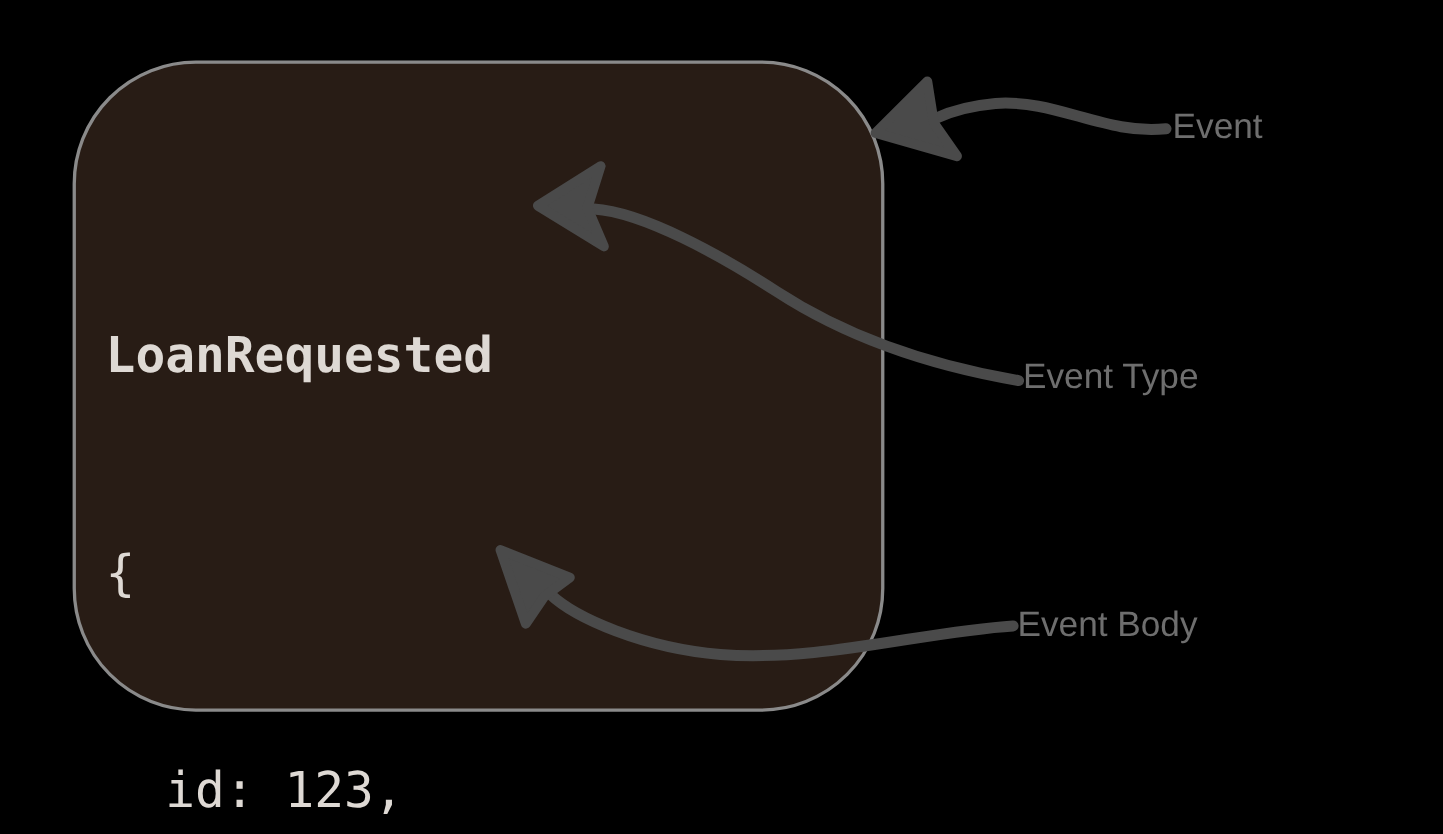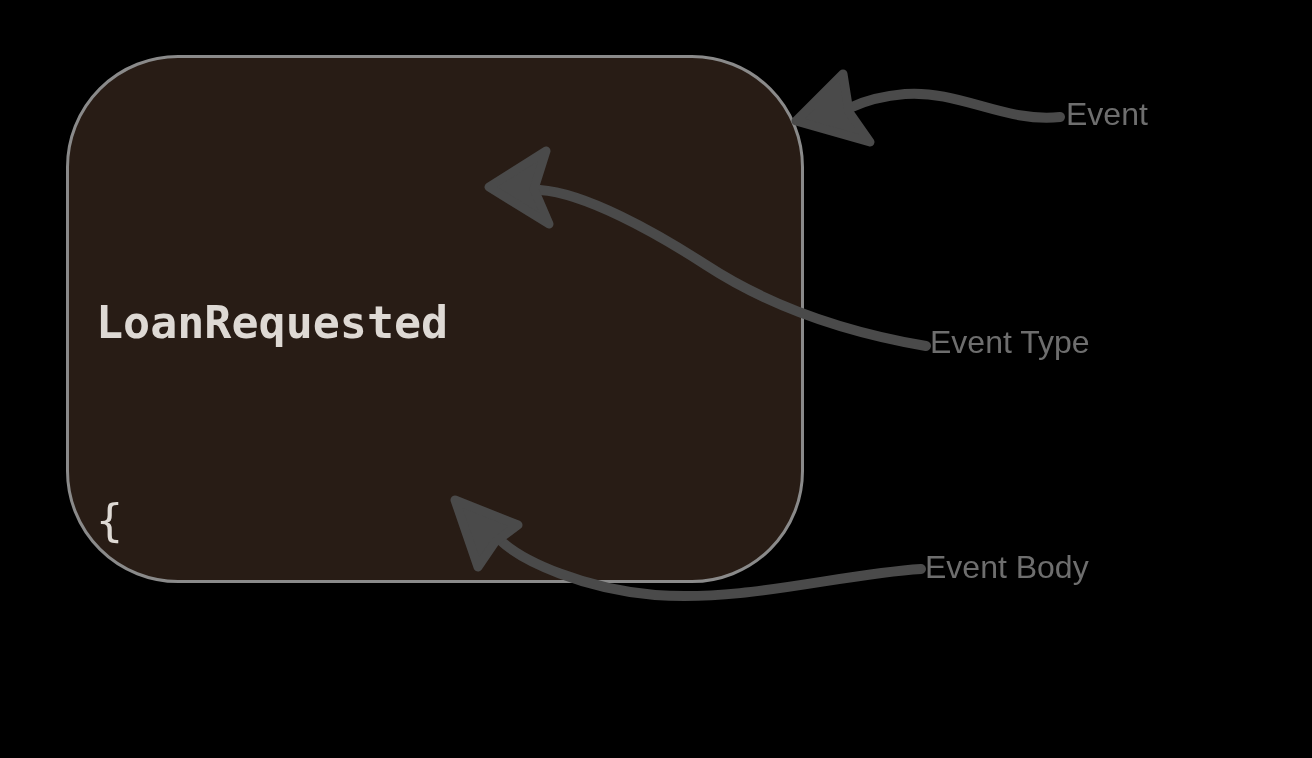--- a/index.html
+++ b/index.html
@@ -13,21 +13,21 @@
     height: 758px;
     background: #000000;
     overflow: hidden;
     font-family: "Liberation Sans", sans-serif;
   }
   .event-box {
     position: absolute;
     left: 66px;
     top: 55px;
     width: 738px;
-    height: 528px;
+    height: 592px;
     box-sizing: border-box;
     background: #281c15;
     border: 3px solid #8a8a8a;
     border-radius: 112px;
   }
   .code {
     position: absolute;
     left: 27px;
     top: 100px;
     font-family: "DejaVu Sans Mono", monospace;
@@ -75,20 +75,21 @@
 </style>
 </head>
 <body>
 
 <div class="canvas">
 
   <div class="event-box">
     <div class="code">
       <div class="code-line title">LoanRequested</div>
       <div class="code-line">{</div>
+      <div class="code-line">  id: 123,</div>
       
       
       
     </div>
   </div>
 
   <svg class="arrows" viewBox="0 0 1312 758" xmlns="http://www.w3.org/2000/svg">
 
     <g>
       <path class="arrow-tail" d="M 1060 117 C 1005 123, 960 90, 905 94 C 883 96, 867 100, 852 107"></path>

